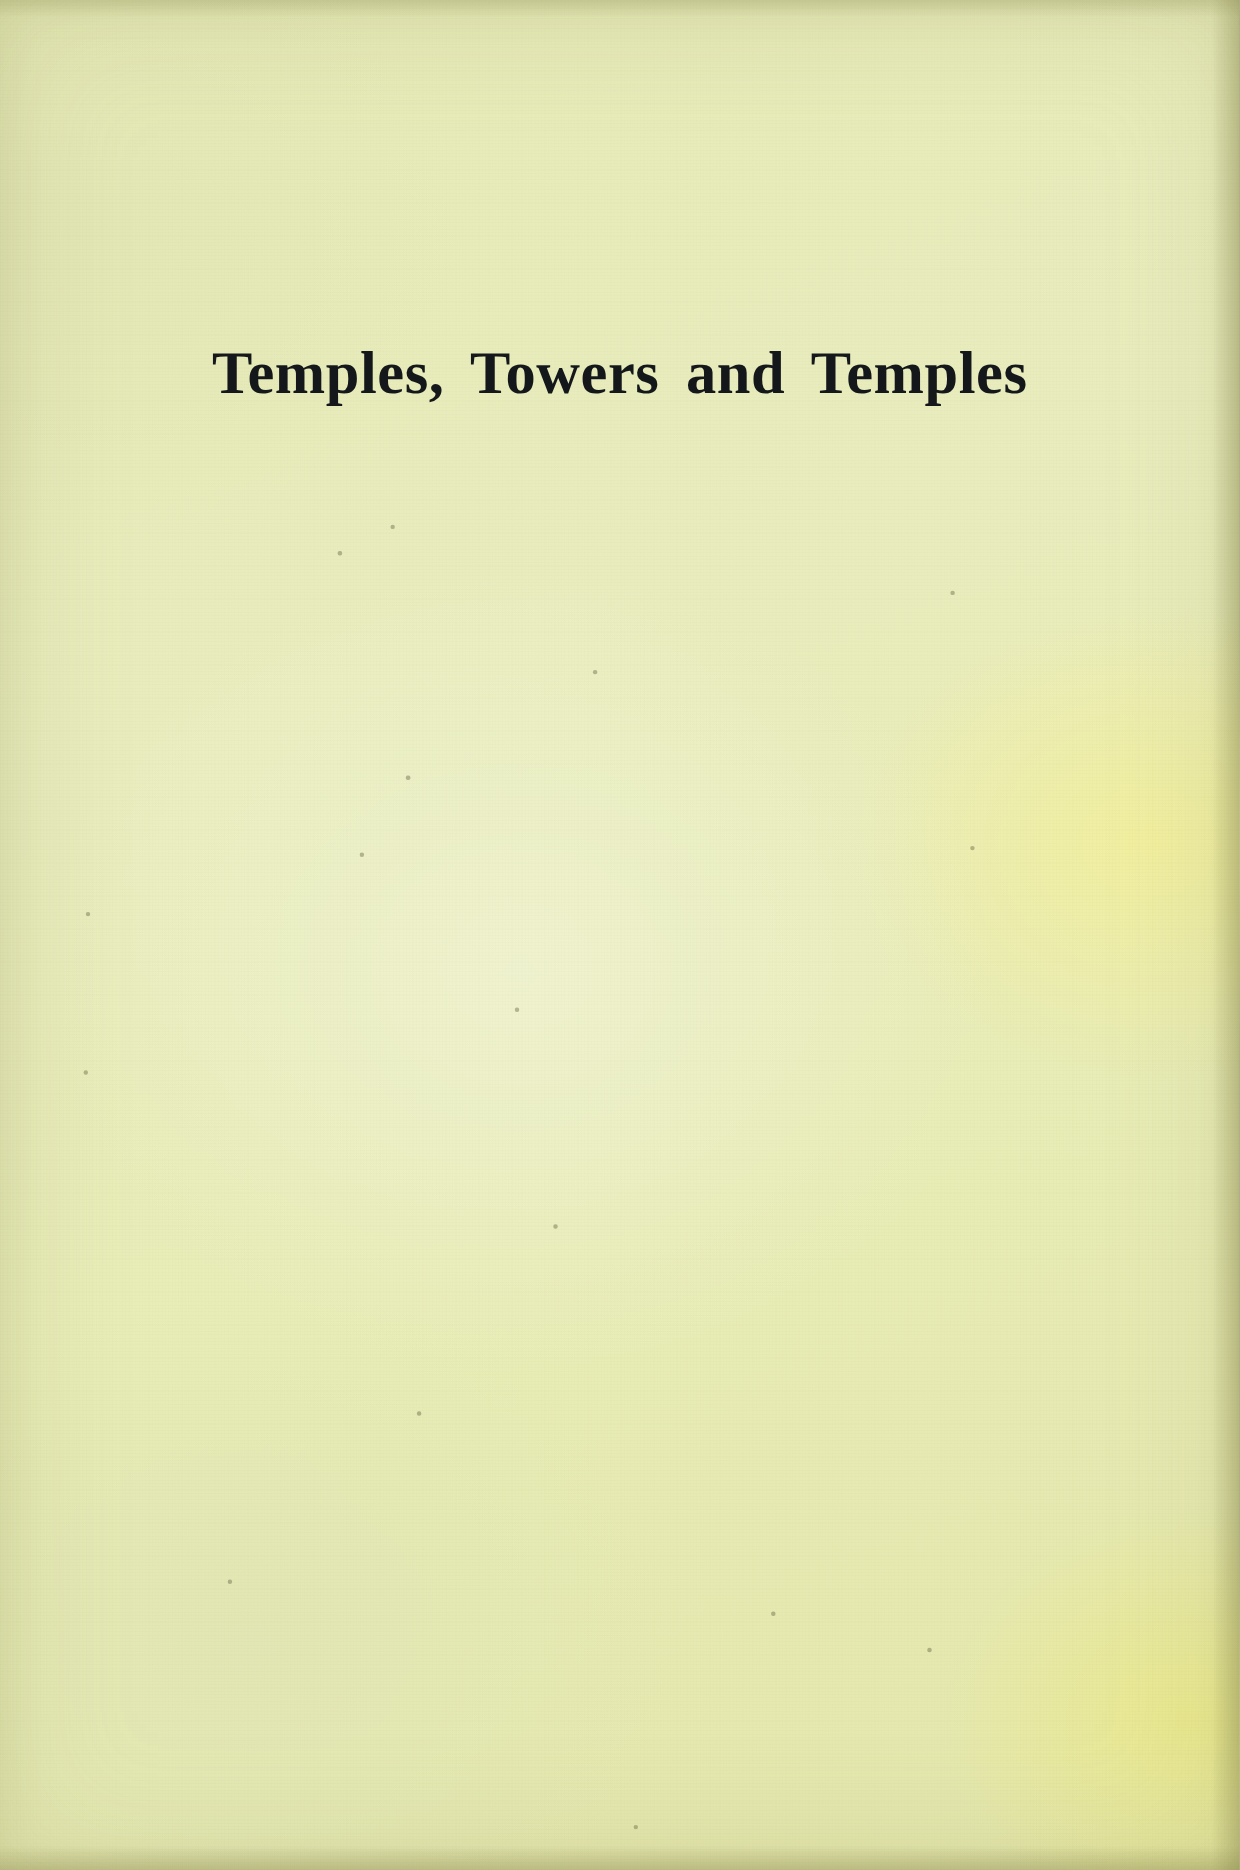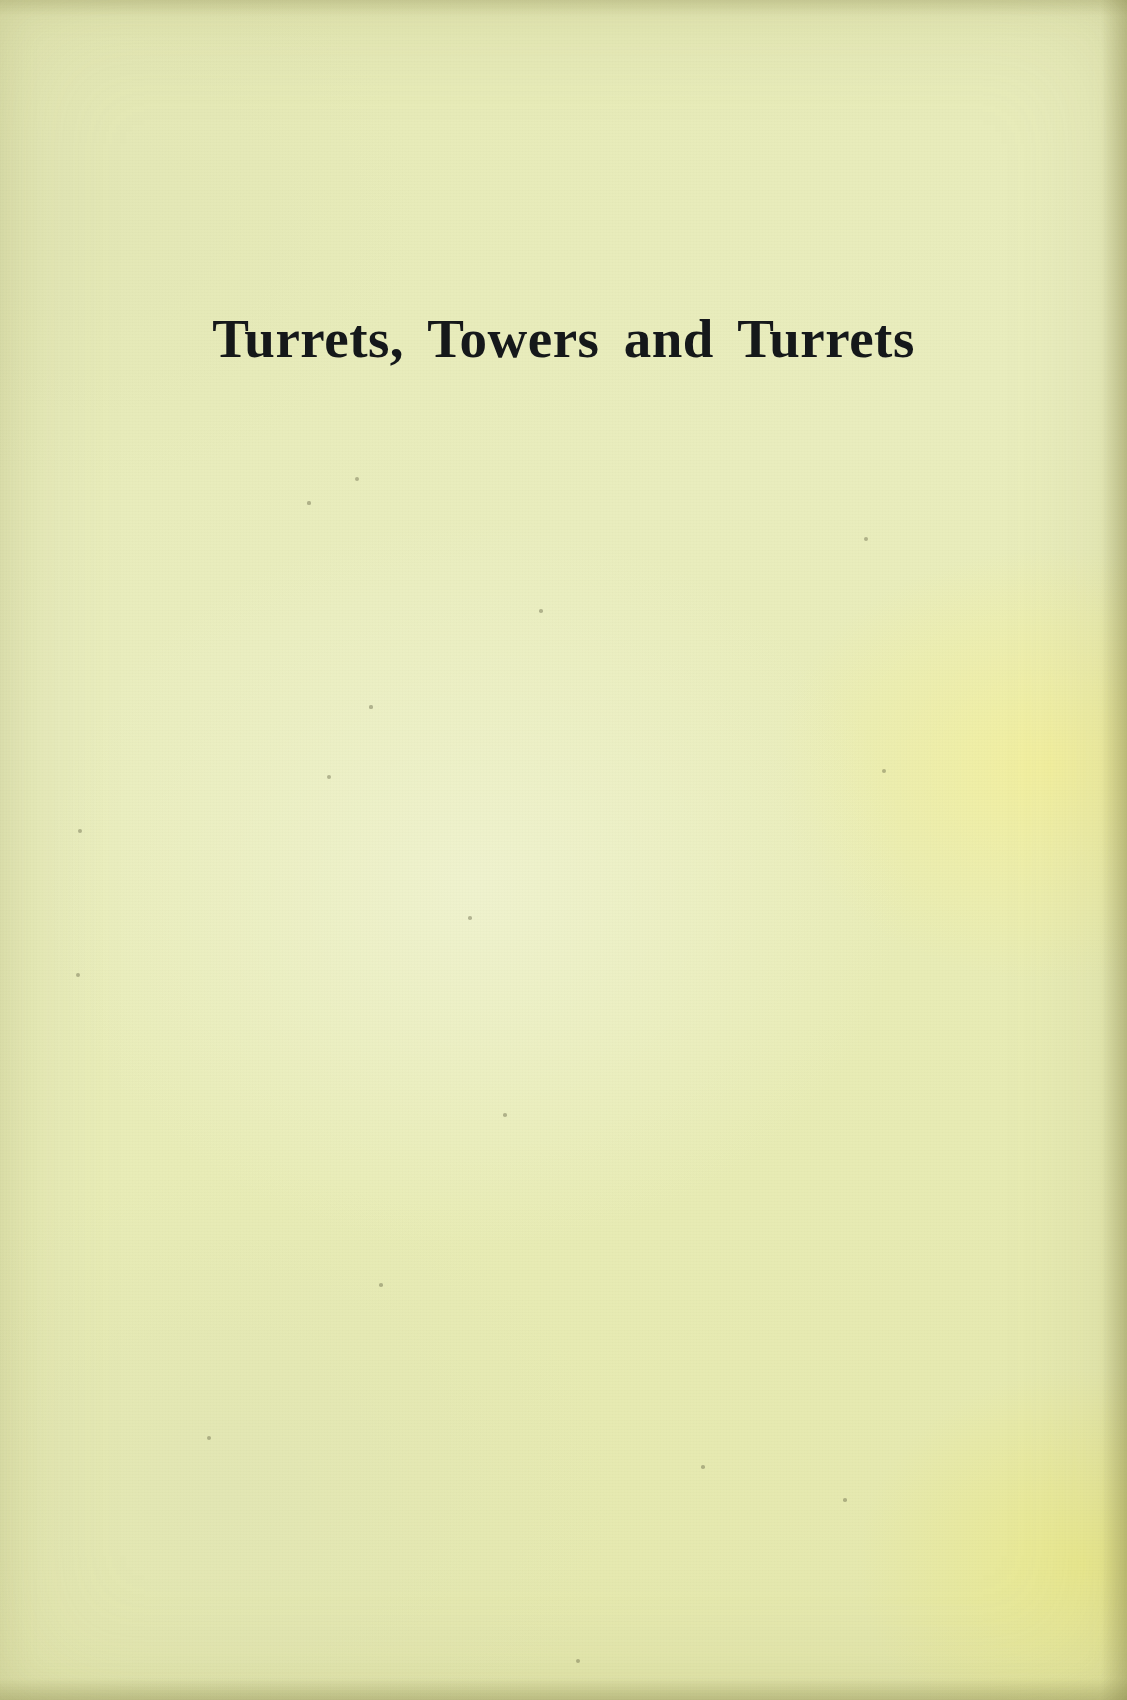--- a/index.html
+++ b/index.html
@@ -83,21 +83,21 @@
     pointer-events: none;
   }
 </style>
 </head>
 <body>
 
 <div class="page">
 
   <div class="grain"></div>
 
-  <h1 class="title">Turrets, Towers and Turrets</h1>
+  <h1 class="title">Temples, Towers and Temples</h1>
 
   <div class="specks-layer">
       <div class="speck" style="left: 354.8px; top: 476.8px; width: 4.4px; height: 4.4px;"></div>
       <div class="speck" style="left: 307.4px; top: 501.4px; width: 3.2px; height: 3.2px;"></div>
       <div class="speck" style="left: 864px; top: 537px; width: 4px; height: 4px;"></div>
       <div class="speck" style="left: 539.2px; top: 609.2px; width: 3.6px; height: 3.6px;"></div>
       <div class="speck" style="left: 369.4px; top: 705.4px; width: 3.2px; height: 3.2px;"></div>
       <div class="speck" style="left: 327px; top: 775px; width: 4px; height: 4px;"></div>
       <div class="speck" style="left: 881.6px; top: 768.6px; width: 4.8px; height: 4.8px;"></div>
       <div class="speck" style="left: 77.8px; top: 828.8px; width: 4.4px; height: 4.4px;"></div>

